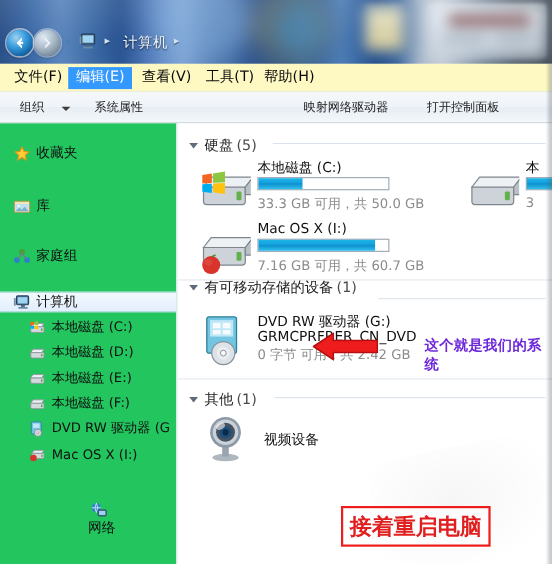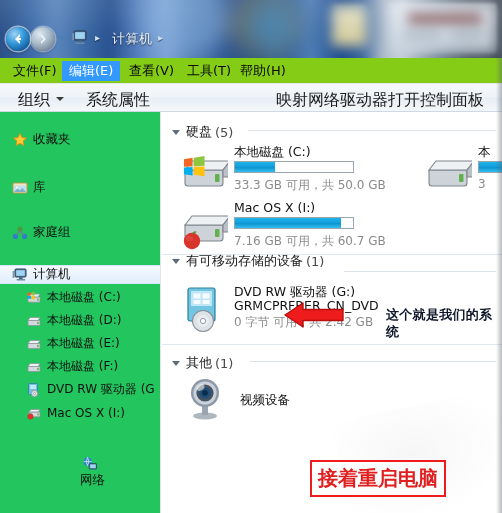--- a/index.html
+++ b/index.html
@@ -87,39 +87,39 @@
   }
   .crumb-text {
     position: absolute; left: 112px; top: 30px;
     color: #eaf3fb; font-size: 13px; letter-spacing: .5px;
     text-shadow: 0 1px 2px rgba(0,0,0,.75);
   }
 
   
   .menubar {
     position: absolute; left: 0; top: 58px; width: 502px; height: 26px;
-    background: #84cc16;
+    background: #fef9c3;
     border-bottom: 1px solid #e3e8ee;
   }
   .menuitem {
     position: absolute; top: 3px; height: 20px; line-height: 20px;
     padding: 0 7px; font-size: 13px; color: #0a0a0a; white-space: nowrap;
   }
   .menuitem.active {
     background: #3399ff; color: #ffffff;
   }
 
   
   .toolbar {
     position: absolute; left: 0; top: 84px; width: 502px; height: 28px;
     background: linear-gradient(180deg,#f6f9fb 0%, #eef3f8 48%, #e6edf4 52%, #f4f8fb 100%);
     border-bottom: 1px solid #cfd9e3;
   }
   .tbitem {
-    position: absolute; top: 6px; font-size: 16px; color: #1a1a1a; white-space: nowrap;
+    position: absolute; top: 6px; font-size: 11px; color: #1a1a1a; white-space: nowrap;
   }
   .tb-caret {
     position: absolute; top: 13px; width: 0; height: 0;
     border-left: 4px solid transparent; border-right: 4px solid transparent;
     border-top: 4px solid #3b3b3b;
   }
 
   
   .sidebar {
     position: absolute; left: 0; top: 112px; width: 161px; height: 401px;
@@ -180,21 +180,21 @@
   .bar-fill {
     position: absolute; left: 0; top: 0; height: 10px;
     background: linear-gradient(180deg,#1fb4e8 0%, #11a0dd 45%, #0e8fcd 50%, #2fc0ee 100%);
   }
   .tile-free {
     position: absolute; left: 54px; font-size: 12px; color: #8b8b8b; white-space: nowrap;
   }
 
   
   .anno-text {
-    position: absolute; color: #0f172a; font-weight: bold; font-size: 13px;
+    position: absolute; color: #6d28d9; font-weight: bold; font-size: 13px;
     line-height: 17px; letter-spacing: .3px;
   }
   .anno-box {
     position: absolute; border: 2px solid #ee1c1c;
     color: #e02020; font-weight: bold; font-size: 20px;
     padding: 3px 6px; background: rgba(255,255,255,.5); white-space: nowrap;
   }
   .arrow-wrap { position: absolute; }
 
   

